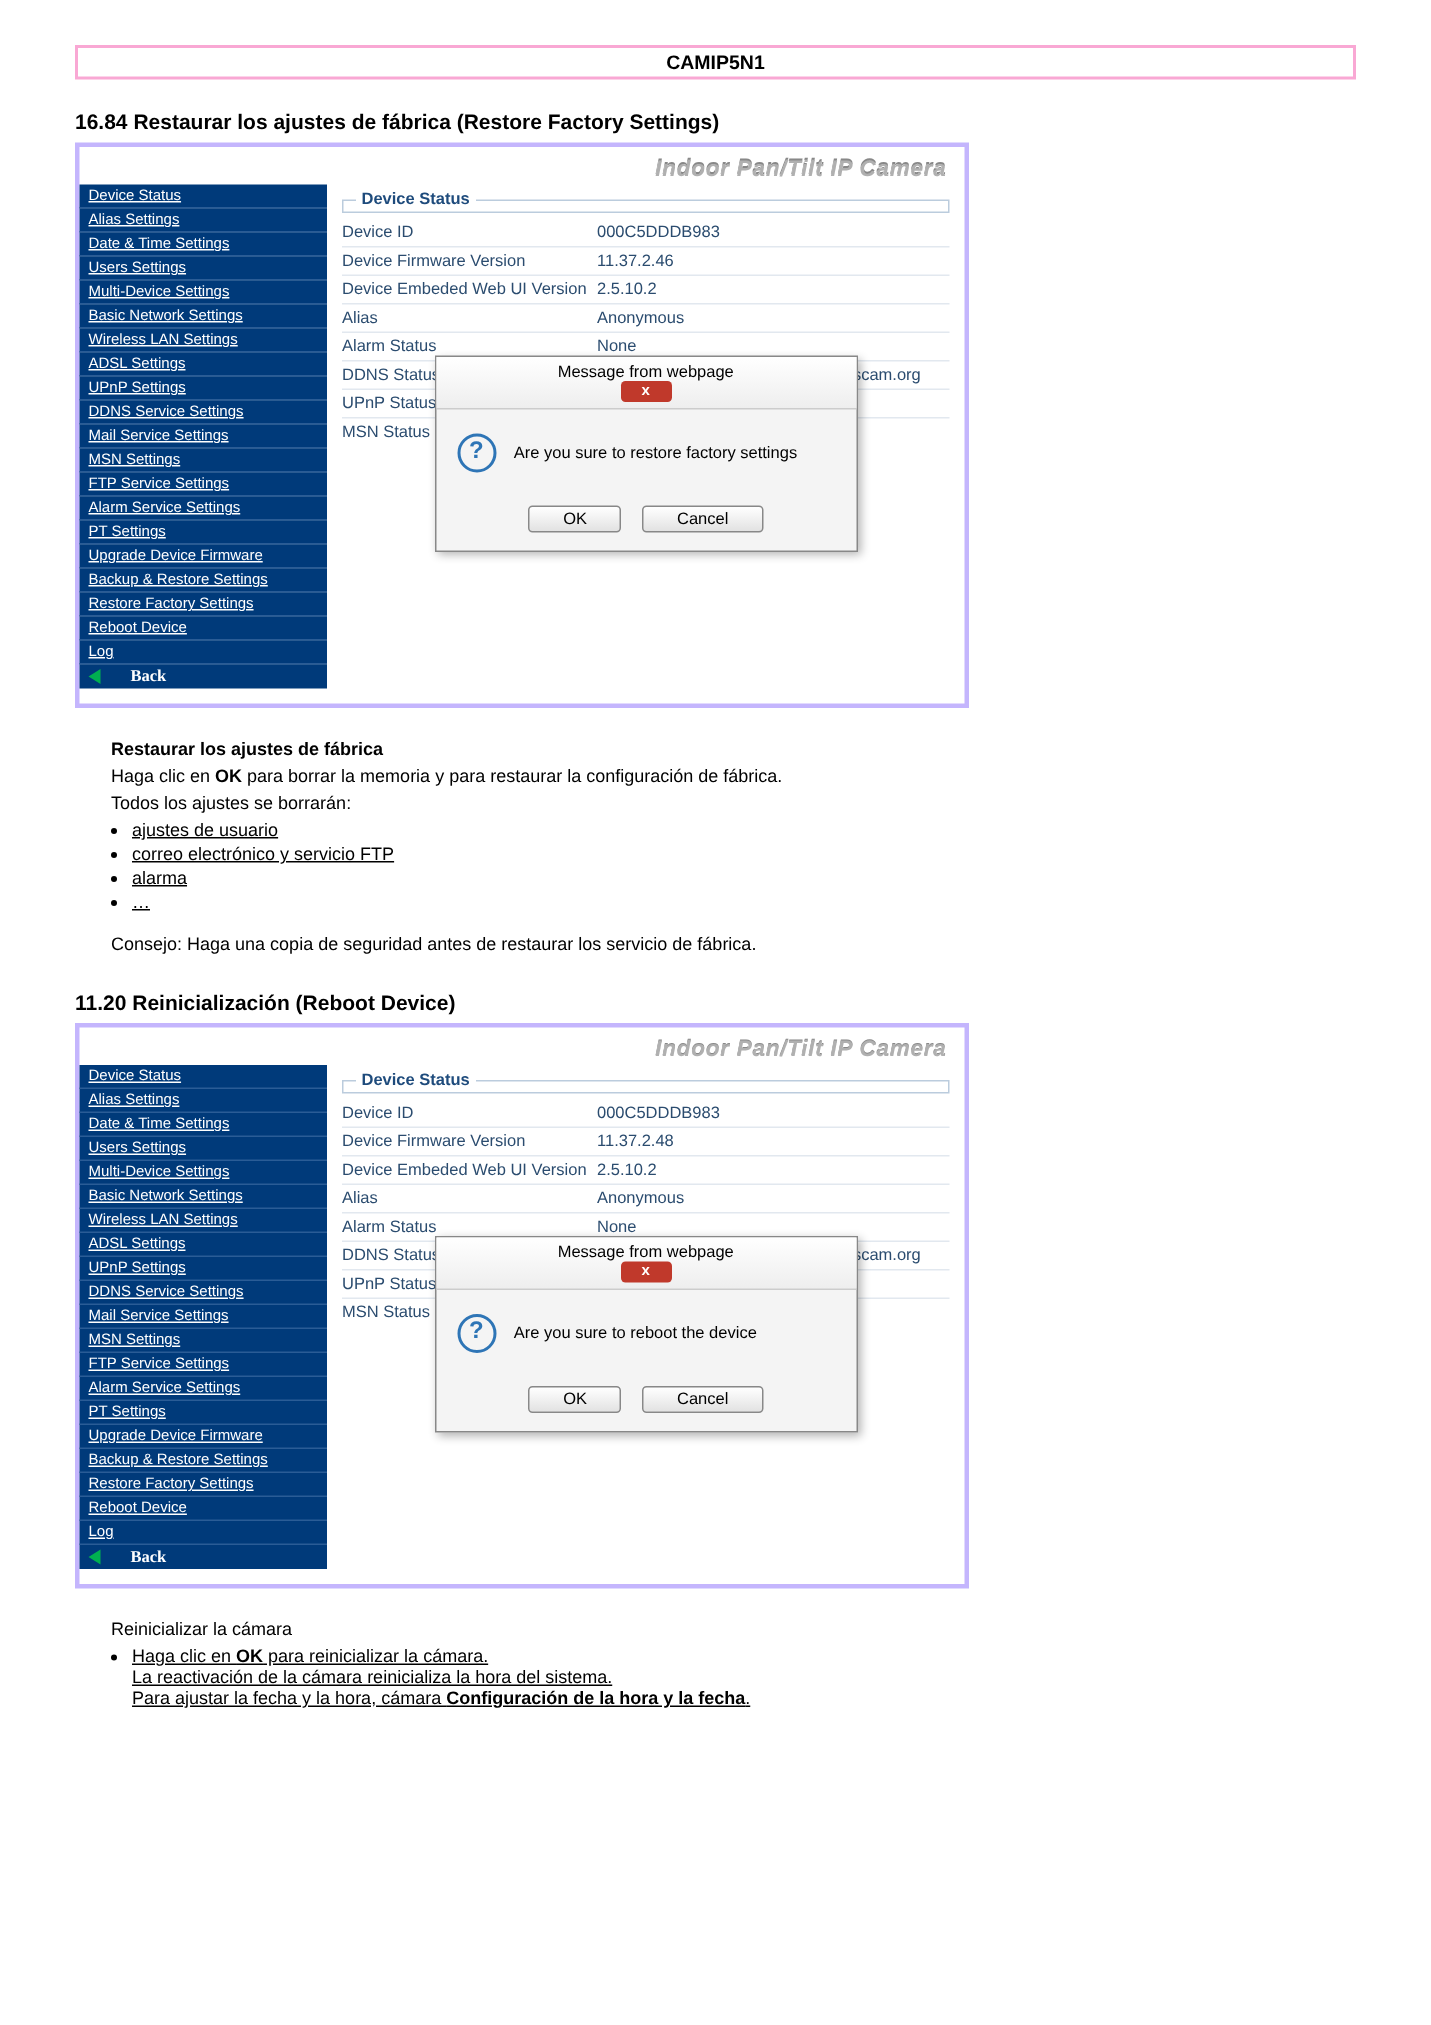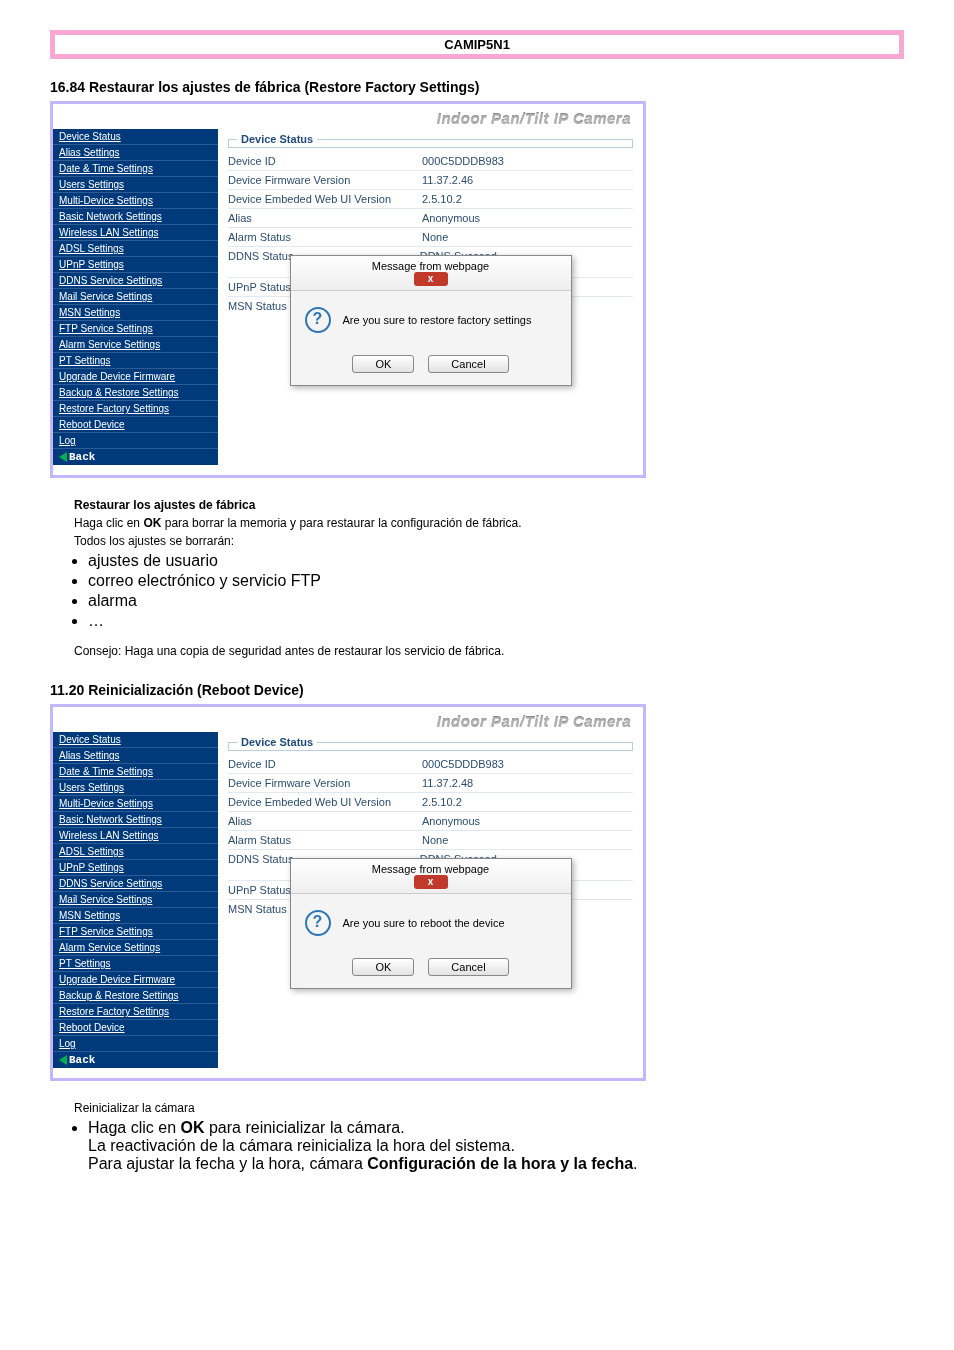--- a/index.html
+++ b/index.html
@@ -6,21 +6,21 @@
     font-family: Verdana, Geneva, sans-serif;
     font-size: 12px;
     color: #000;
     margin: 0;
     padding: 30px 50px;
     background: #fff;
     width: 954px;
     box-sizing: border-box;
   }
   .doc-header {
-    border: 5px solid #f9a8d4;
+    border: 2px solid #f9a8d4;
     text-align: center;
     font-weight: bold;
     padding: 2px 0;
     font-size: 13px;
     margin-bottom: 20px;
   }
   h2.section-title {
     font-size: 14px;
     font-weight: bold;
     margin: 10px 0 6px 0;
@@ -57,24 +57,24 @@
     font-family: Arial, sans-serif;
     text-decoration: underline;
     text-underline-offset: 1px;
     cursor: pointer;
   }
   .back-row {
     background: #003a7a;
     color: #fff;
     padding: 2px 6px;
     font-size: 11px;
-    font-family: Liberation Mono, monospace;
+    font-family: Liberation Serif, serif;
     display: flex;
     align-items: center;
-    gap: 2px;
+    gap: 20px;
     font-weight: bold;
   }
   .back-row .arrow {
     display:inline-block;
     width:0;height:0;
     border-top:5px solid transparent;
     border-bottom:5px solid transparent;
     border-right:8px solid #00b050;
   }
   .content-pane {
@@ -95,21 +95,21 @@
     font-weight: bold;
     font-size: 11px;
     padding: 0 4px;
   }
   .status-row {
     display: flex;
     padding: 3px 0;
     border-top: 1px solid #e2e8ef;
   }
   .status-row:first-of-type { border-top: none; }
-  .status-row .lbl { width: 194px; color: #2b4c6f; }
+  .status-row .lbl { width: 170px; color: #2b4c6f; }
   .status-row .val { color: #2b4c6f; }
   .modal {
     width: 280px;
     background: #f4f4f4;
     border: 1px solid #888;
     box-shadow: 2px 2px 6px rgba(0,0,0,0.3);
     margin: -60px auto 0 auto;
     position: relative;
     font-size: 11px;
     color: #000;
@@ -161,21 +161,21 @@
     border:1px solid #888;
     background: linear-gradient(#fff,#e2e2e2);
     border-radius:3px;
     padding: 2px 22px;
     font-size:11px;
     cursor:pointer;
   }
   .body-text { font-size: 12px; margin: 4px 0; padding-left: 24px; }
   .body-text b { font-weight: bold; }
   ul.bullets { margin: 4px 0 14px 20px; padding-left: 18px; }
-  ul.bullets li { margin: 2px 0; font-size:16px; }
+  ul.bullets li { margin: 2px 0; font-size:12px;text-decoration:underline; }
   .spacer-large { height: 260px; }
 </style>
 </head>
 <body>
 
 <div class="doc-header">CAMIP5N1</div>
 
 <h2 class="section-title">16.84 Restaurar los ajustes de fábrica (Restore Factory Settings)</h2>
 
 <div class="screenshot-wrap">

